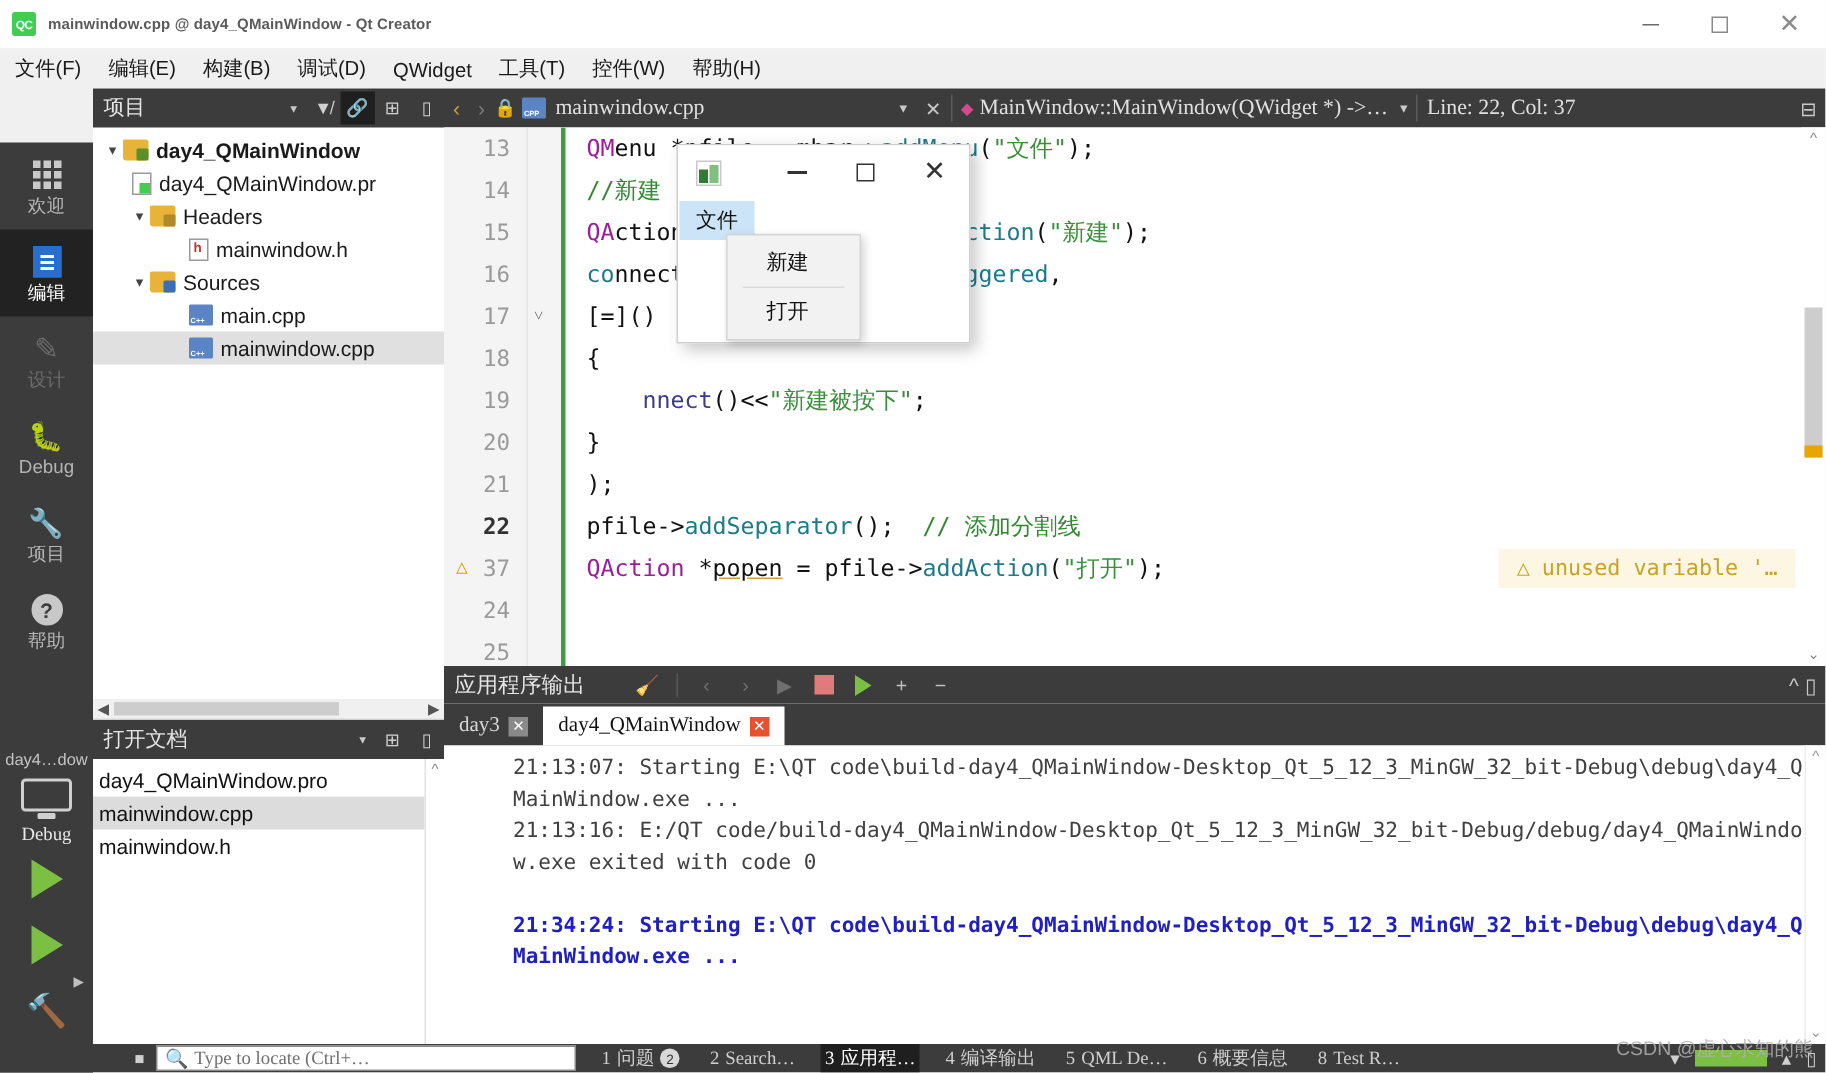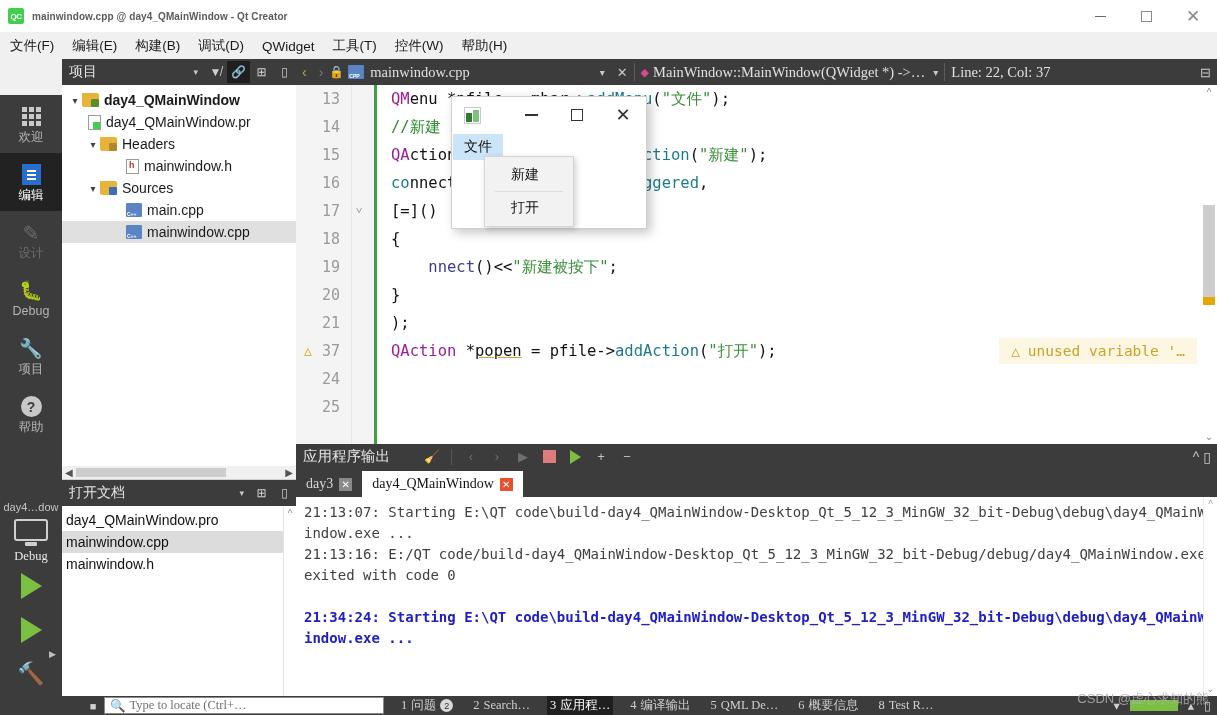--- a/index.html
+++ b/index.html
@@ -260,21 +260,21 @@
   .out-tab.active { background:#ffffff; color:#111; }
   .tab-x { width:13px; height:13px; background:#8a8a8a; color:#fff; font-size:10px; display:flex;align-items:center;justify-content:center; }
   .out-tab.active .tab-x { background:#e8512e; }
 
   .out-body {
     position:absolute; left:0; top:53px; right:0; bottom:0;
     background:#ffffff; padding: 5px 8px;
     font-family:"DejaVu Sans Mono", monospace; font-size:14px;
     line-height: 21px; overflow: hidden;
   }
-  .out-line { white-space: pre-wrap; word-break: break-all; }
+  .out-line { white-space: pre-wrap; word-break: break-all; margin-left: 38px; }
   .out-line.blue { color:#2020c0; font-weight:bold; }
   .out-line.gray { color:#404040; }
   .out-scroll { position:absolute; right:0; top:53px; width:14px; bottom:0; background:#ffffff; border-left:1px solid #ededed; }
   .out-scroll .up { text-align:center; color:#9a9a9a; font-size:10px; padding-top:2px; }
   .out-scroll .dn { position:absolute; bottom:2px; left:0; right:0; text-align:center; color:#9a9a9a; font-size:10px; }
 
   
   .statusbar {
     position:absolute; left:0; top:696px; width:1217px; height:19px;
     background:#3c3c3c; display:flex; align-items:center;
@@ -535,20 +535,24 @@
           <span class="lnum">19</span>
           <div class="cline" style="margin-left:81px">    <span class="k-var">nnect</span><span class="k-op">()&lt;&lt;</span><span class="k-str">"新建被按下"</span><span class="k-op">;</span></div>
         </div>
         <div style="position:relative;height:28px">
           <span class="lnum">20</span>
           <div class="cline" style="margin-left:81px"><span class="k-op">}</span></div>
         </div>
         <div style="position:relative;height:28px">
           <span class="lnum">21</span>
           <div class="cline" style="margin-left:81px"><span class="k-op">);</span></div>
+        </div>
+        <div style="position:relative;height:28px">
+          <span class="lnum cur">22</span>
+          <div class="cline" style="margin-left:81px"><span class="k-id">pfile</span><span class="k-op">-&gt;</span><span class="k-fn">addSeparator</span><span class="k-op">();  </span><span class="k-cmt">// 添加分割线</span></div>
         </div>
         <div style="position:relative;height:28px">
           <span class="warnmark">△</span>
           <span class="lnum warn">37</span>
           <div class="cline" style="margin-left:81px"><span class="k-type">QAction</span><span class="k-op"> *</span><span class="k-id k-under">popen</span><span class="k-id"> = pfile</span><span class="k-op">-&gt;</span><span class="k-fn">addAction</span><span class="k-op">(</span><span class="k-str">"打开"</span><span class="k-op">);</span></div>
           <div class="inline-warn" style="top:1px">
             <span>△</span>
             <span>unused variable '…</span>
           </div>
         </div>

